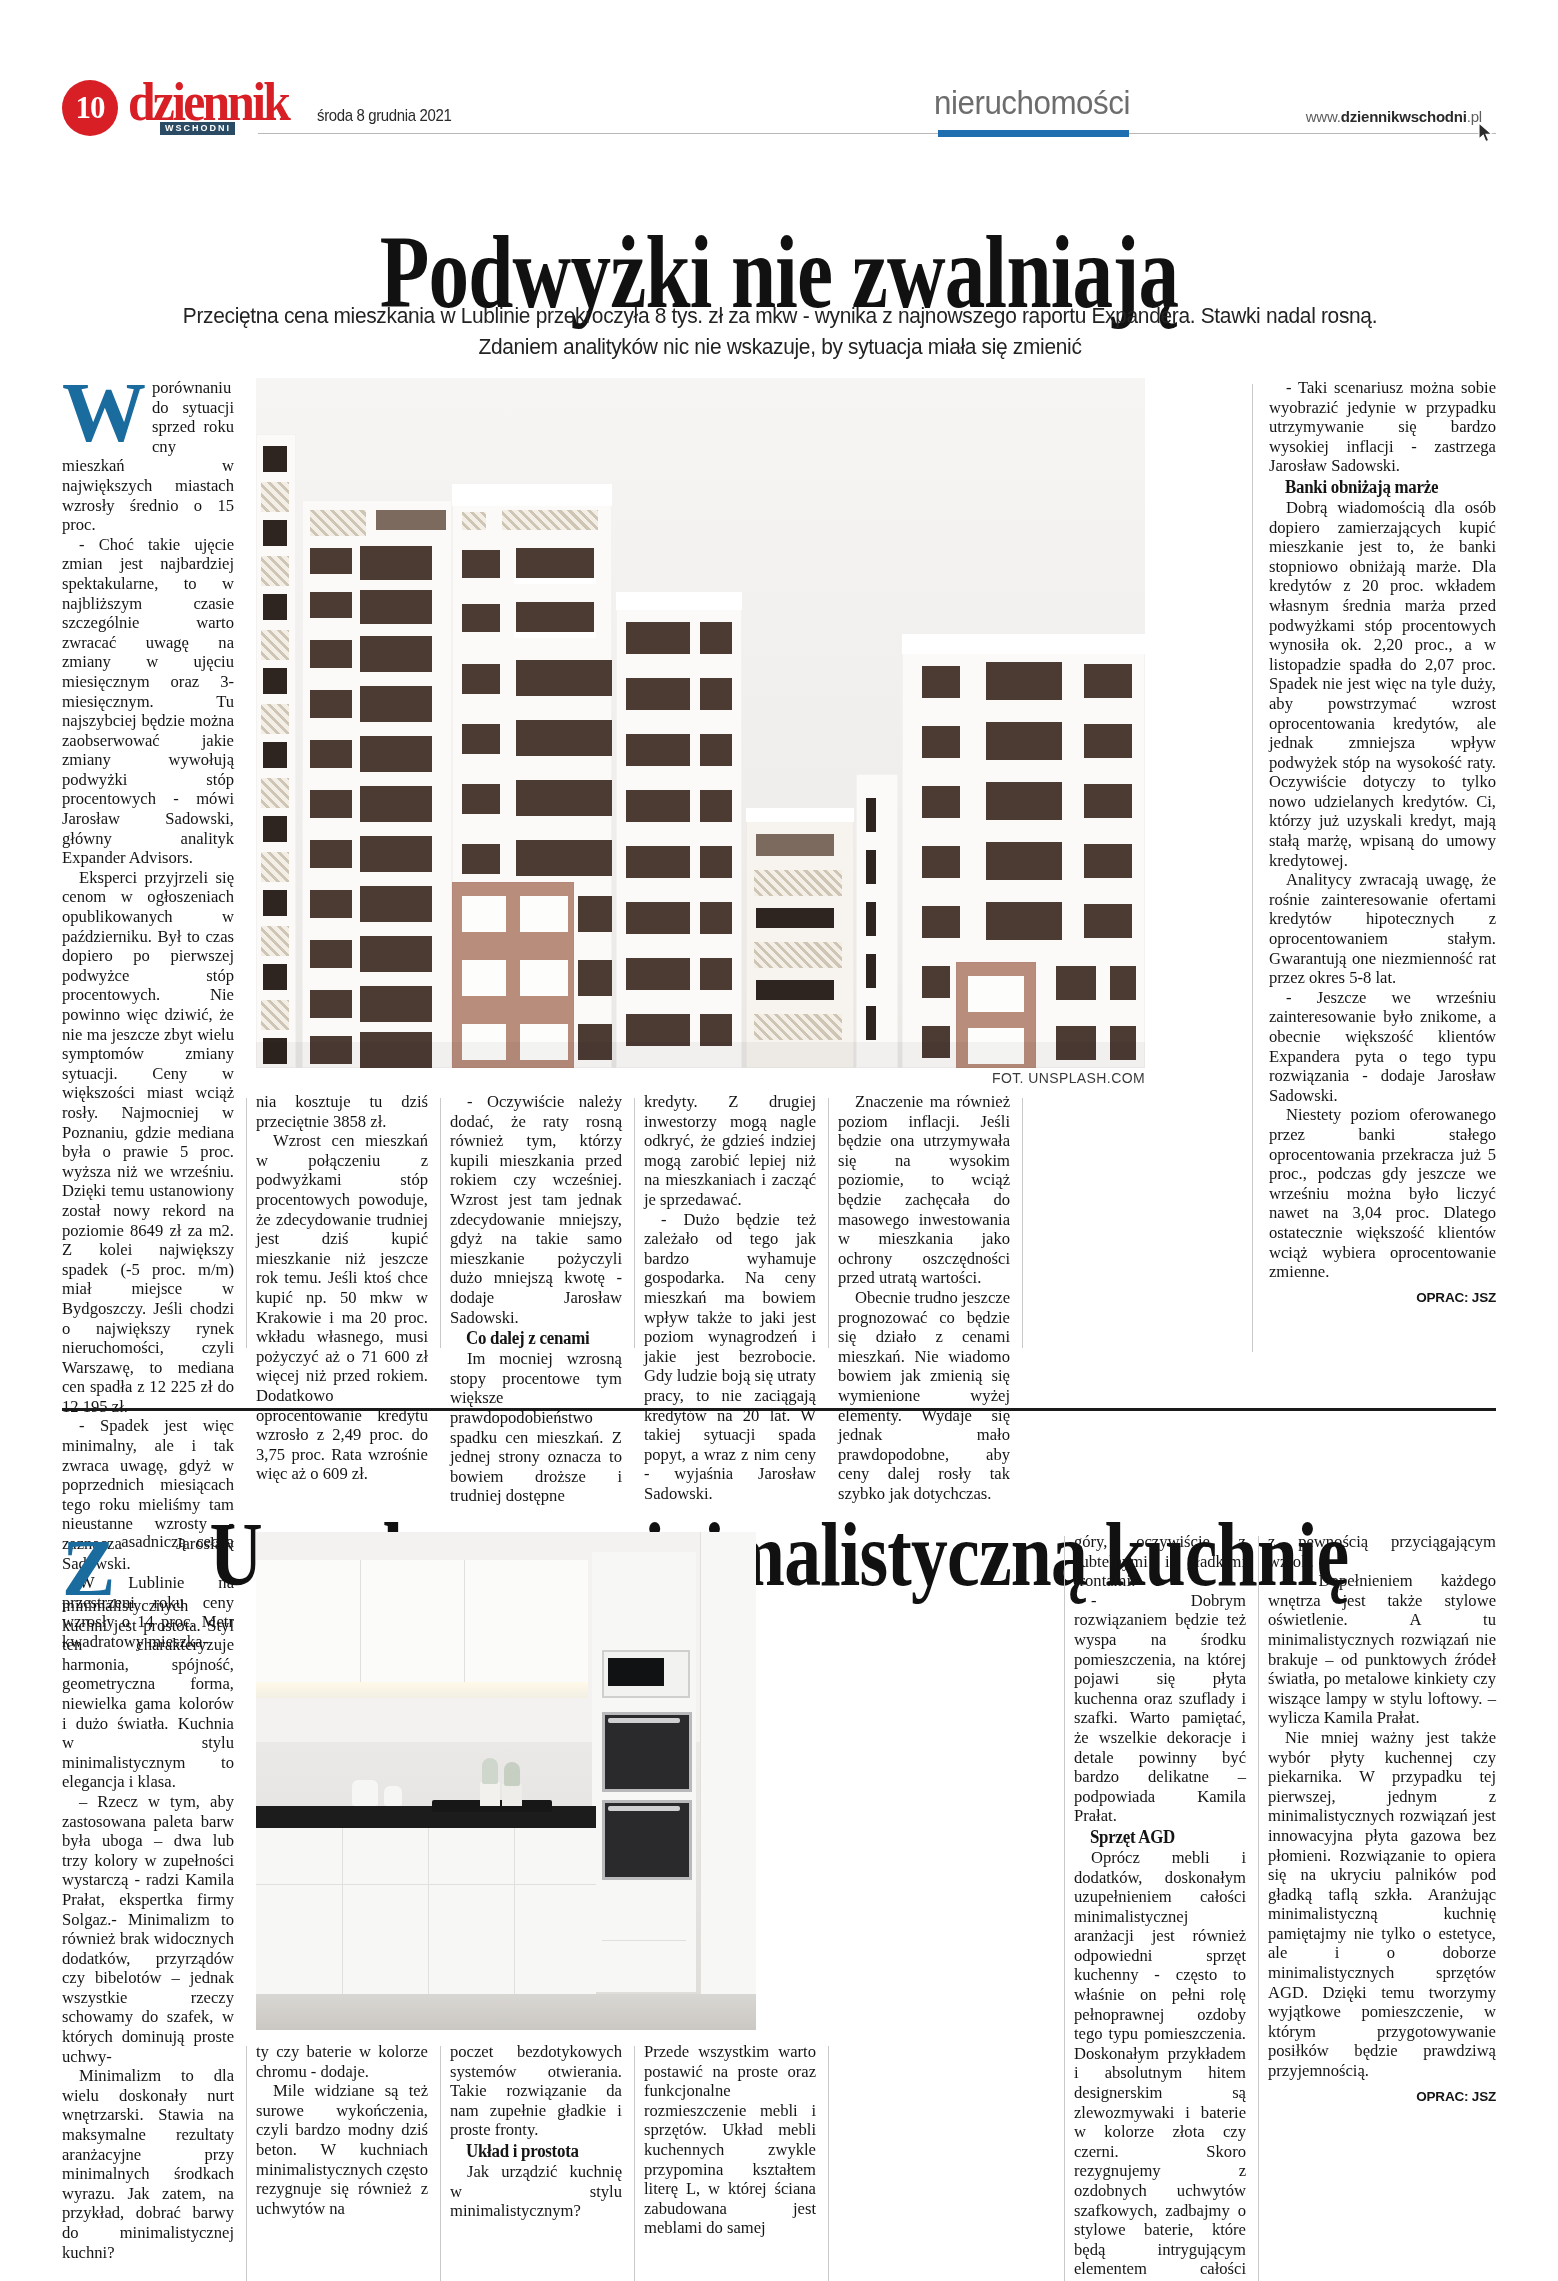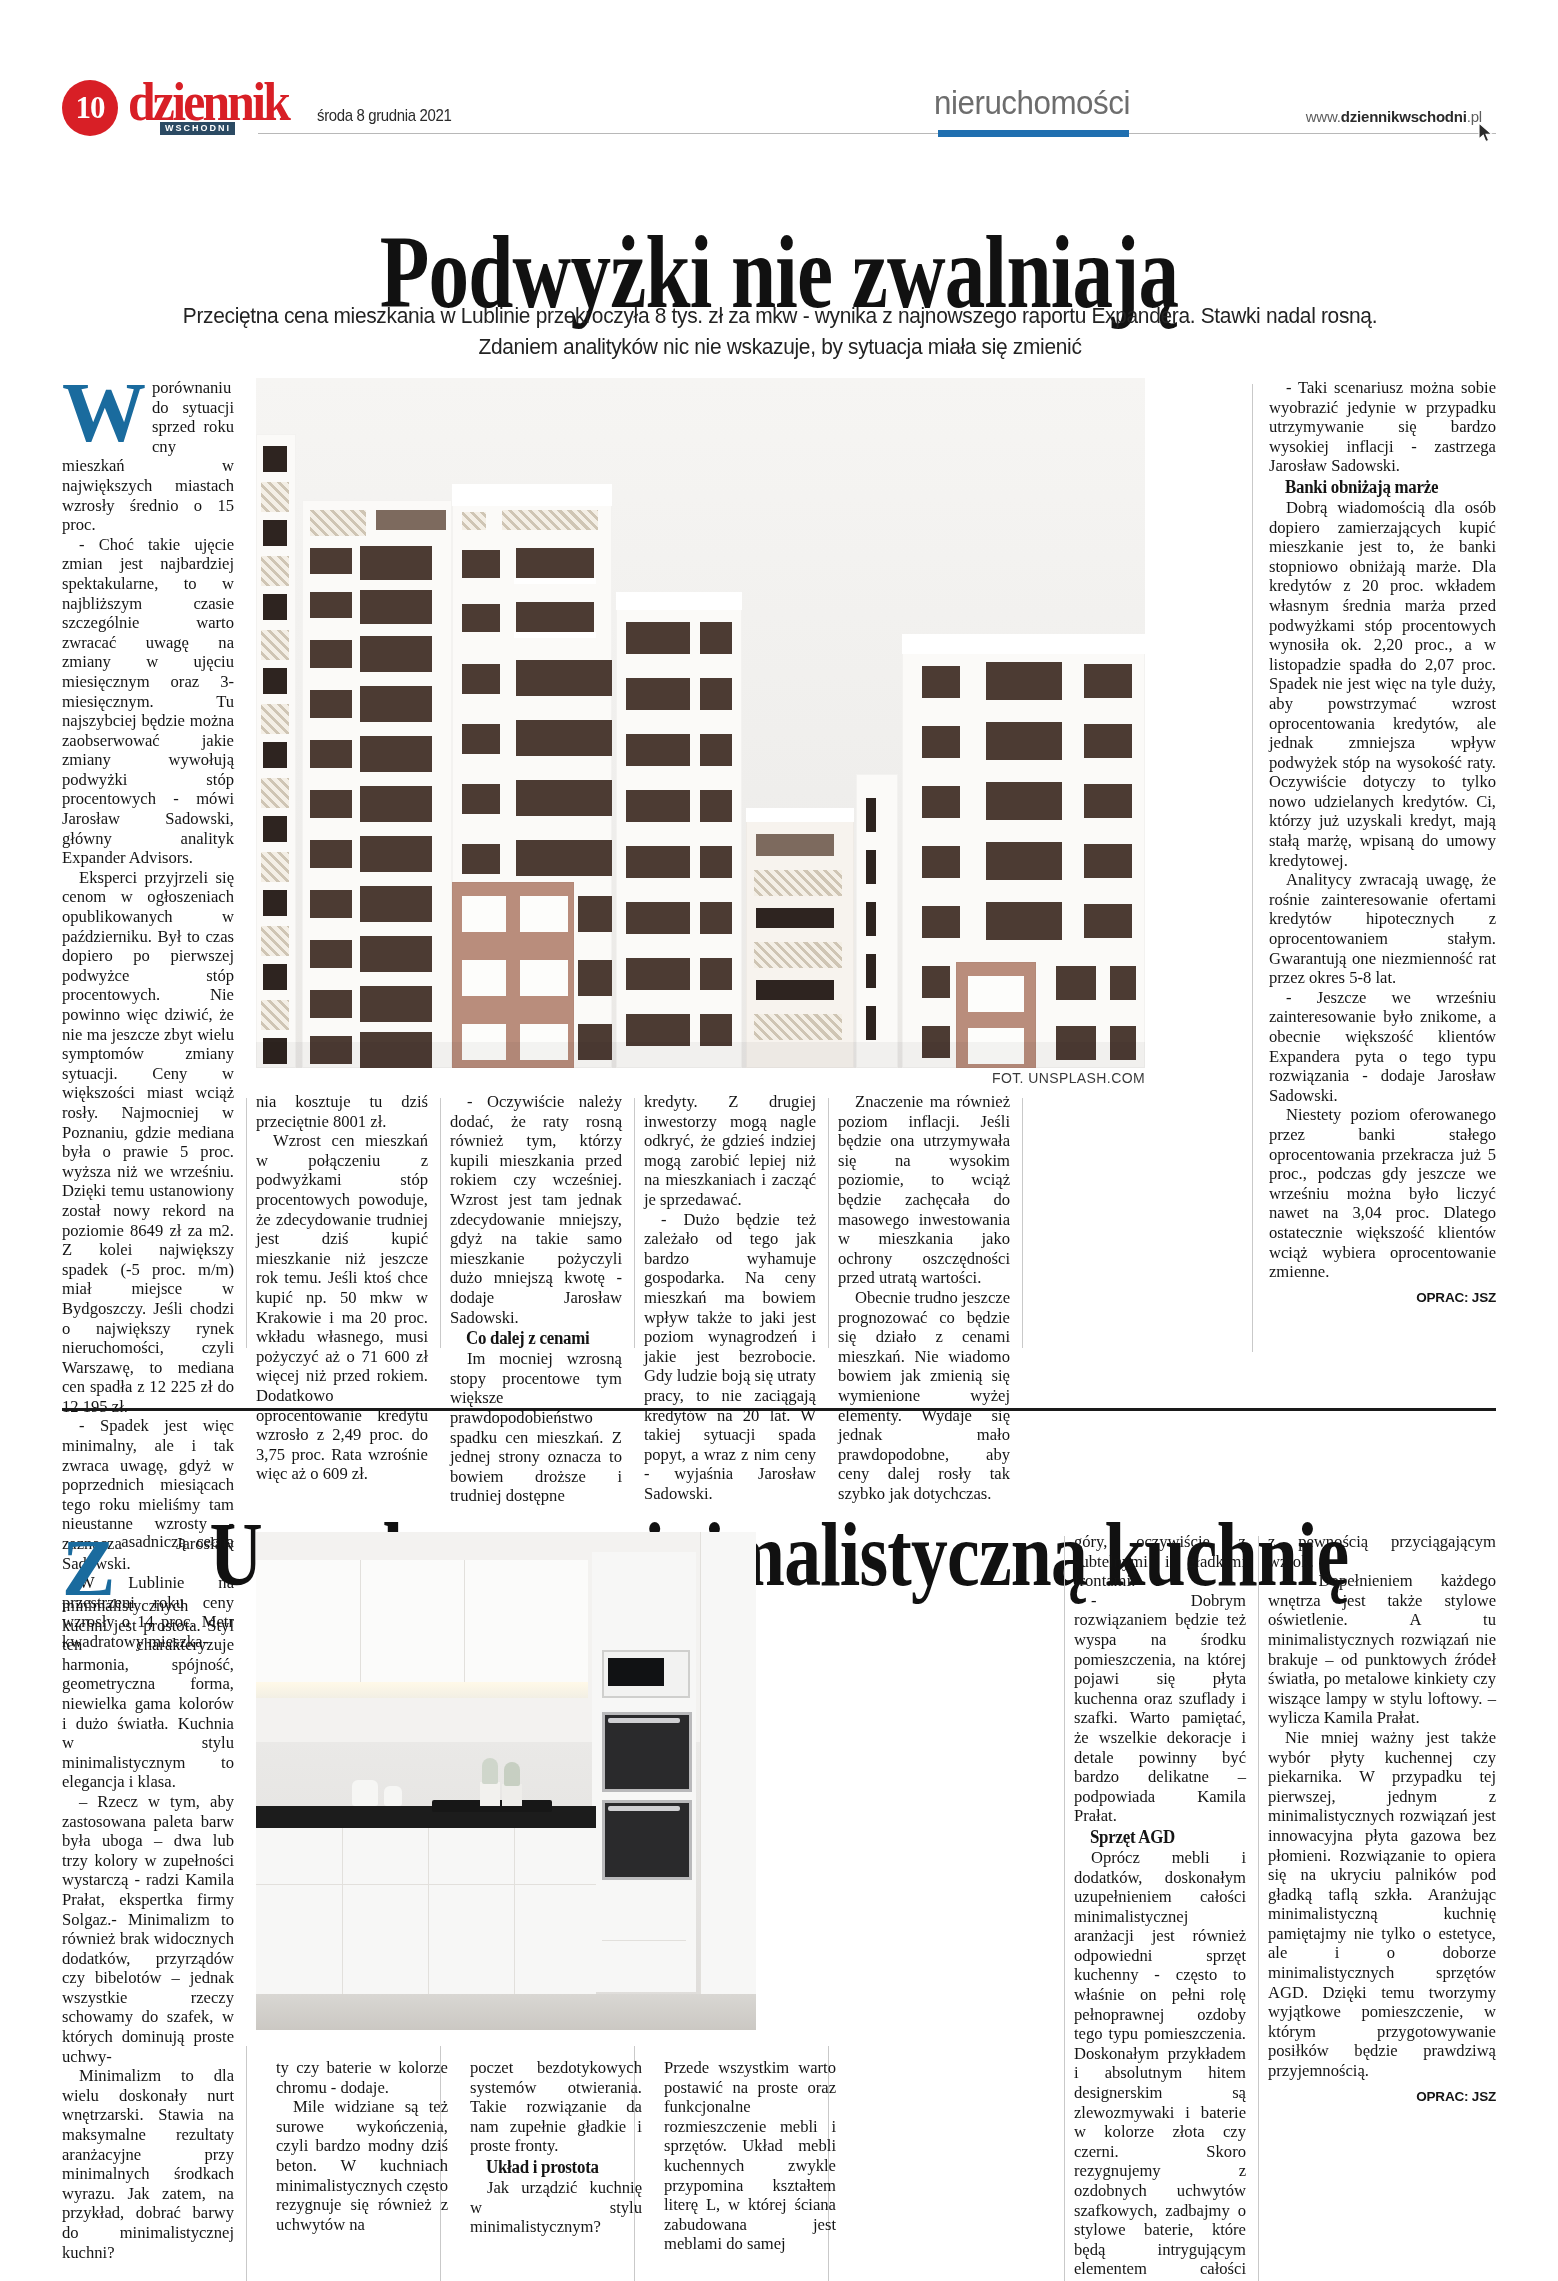--- a/index.html
+++ b/index.html
@@ -104,21 +104,21 @@
     transform:scaleX(.80);transform-origin:center top;
   }
   .a2-wrap{position:absolute;left:62px;top:1532px;width:1434px;}
   .photo2{
     position:absolute;left:194px;top:0;width:500px;height:498px;overflow:hidden;background:#eceae6;
   }
   .c2-left{position:absolute;left:0;top:0;width:172px;}
   .c2-c4{position:absolute;left:1012px;top:0;width:172px;}
   .c2-c5{position:absolute;left:1206px;top:0;width:228px;}
   .a2-lower{position:absolute;left:0;top:510px;width:810px;}
-  .a2-lower .cc{position:absolute;top:16px;width:172px;margin-left:20px;}
+  .a2-lower .cc{position:absolute;top:0;width:172px;}
 
   .oprac{
     font-family:"Liberation Sans",sans-serif;font-weight:700;font-size:13.5px;
     text-align:right;letter-spacing:-.2px;margin-top:6px;
   }
 
   
   .sky{position:absolute;inset:0;background:linear-gradient(180deg,#f6f5f3 0%,#efeeec 60%,#eae8e5 100%);}
   .bld{position:absolute;background:#fbfaf8;box-shadow:0 0 0 1px rgba(0,0,0,.03) inset;}
   .bld.warm{background:#f7f3ee;}
@@ -347,21 +347,21 @@
 
     <div class="a1-lower">
       <div class="vrule" style="left:184px;top:6px;height:250px;"></div>
       <div class="vrule" style="left:378px;top:6px;height:250px;"></div>
       <div class="vrule" style="left:572px;top:6px;height:250px;"></div>
       <div class="vrule" style="left:766px;top:6px;height:250px;"></div>
       <div class="vrule" style="left:960px;top:6px;height:250px;"></div>
       <div class="vrule" style="left:1190px;top:-708px;height:968px;"></div>
 
       <div class="col cc cc2">
-        <p class="noind">nia kosztuje tu dziś przeciętnie 8001 zł.</p>
+        <p class="noind">nia kosztuje tu dziś przeciętnie 3858 zł.</p>
         <p>Wzrost cen mieszkań w połączeniu z podwyżkami stóp procentowych powoduje, że zdecydowanie trudniej jest dziś kupić mieszkanie niż jeszcze rok temu. Jeśli ktoś chce kupić np. 50 mkw w Krakowie i ma 20 proc. wkładu własnego, musi pożyczyć aż o 71 600 zł więcej niż przed rokiem. Dodatkowo oprocentowanie kredytu wzrosło z 2,49 proc. do 3,75 proc. Rata wzrośnie więc aż o 609 zł.</p>
       </div>
       <div class="col cc cc3">
         <p>- Oczywiście należy dodać, że raty rosną również tym, którzy kupili mieszkania przed rokiem czy wcześniej. Wzrost jest tam jednak zdecydowanie mniejszy, gdyż na takie samo mieszkanie pożyczyli dużo mniejszą kwotę - dodaje Jarosław Sadowski.</p>
         <p class="subhead">Co dalej z cenami</p>
         <p>Im mocniej wzrosną stopy procentowe tym większe prawdopodobieństwo spadku cen mieszkań. Z jednej strony oznacza to bowiem droższe i trudniej dostępne</p>
       </div>
       <div class="col cc cc4">
         <p class="noind">kredyty. Z drugiej inwestorzy mogą nagle odkryć, że gdzieś indziej mogą zarobić lepiej niż na mieszkaniach i zacząć je sprzedawać.</p>
         <p>- Dużo będzie też zależało od tego jak bardzo wyhamuje gospodarka. Na ceny mieszkań ma bowiem wpływ także to jaki jest poziom wynagrodzeń i jakie jest bezrobocie. Gdy ludzie boją się utraty pracy, to nie zaciągają kredytów na 20 lat. W takiej sytuacji spada popyt, a wraz z nim ceny - wyjaśnia Jarosław Sadowski.</p>

